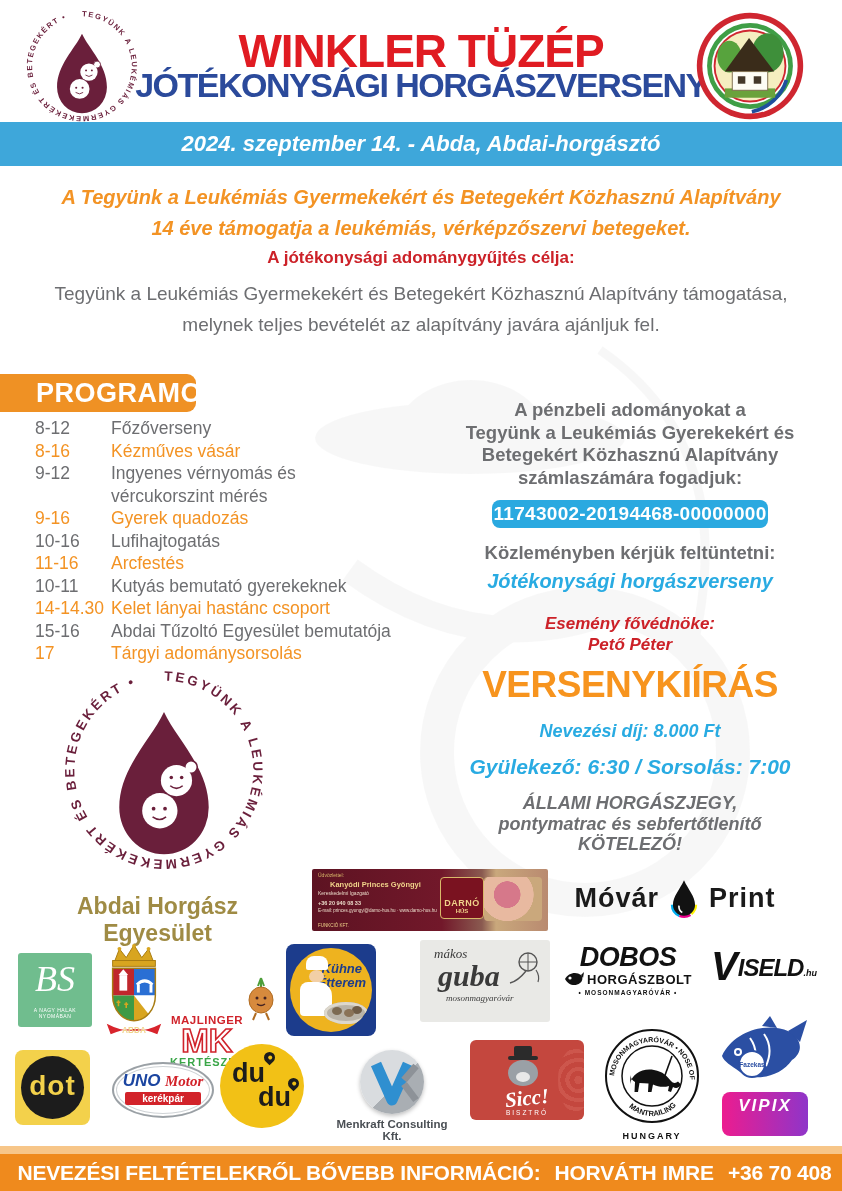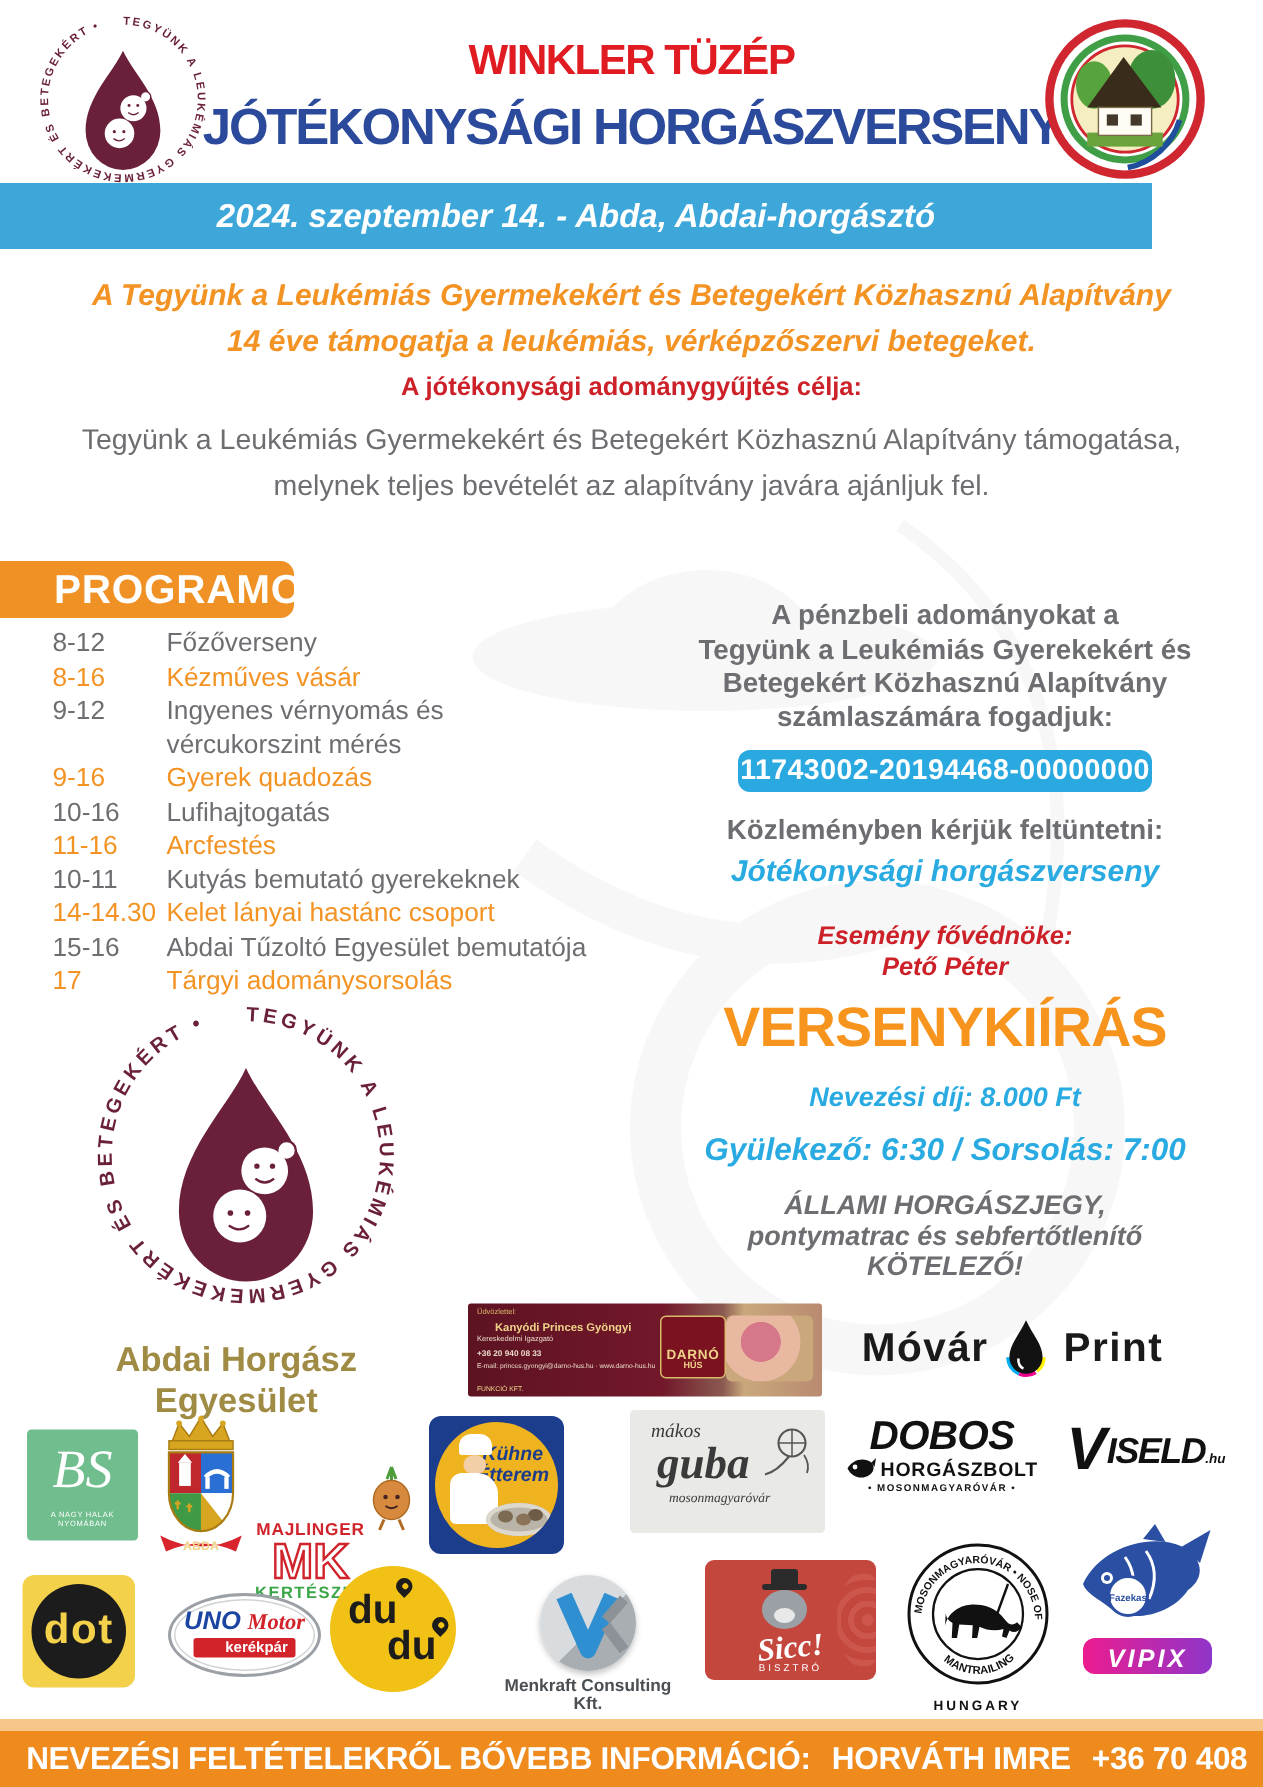--- a/index.html
+++ b/index.html
@@ -4,26 +4,26 @@
 <style>
   html,body{margin:0;padding:0;background:#fff;}
   .poster{position:relative;width:842px;height:1191px;background:#fff;overflow:hidden;
           font-family:"Liberation Sans",sans-serif;}
 
   
   .watermark{position:absolute;left:170px;top:320px;width:672px;height:600px;opacity:.05;pointer-events:none;}
 
   
   .title1{position:absolute;top:24px;left:140px;right:140px;text-align:center;
-          color:#e01b22;font-size:28px;font-weight:800;letter-spacing:-1px;}
+          color:#e01b22;font-size:46px;font-weight:800;letter-spacing:-1px;}
   .title2{position:absolute;top:66px;left:125px;right:125px;text-align:center;
           color:#2b4a9b;font-size:34px;font-weight:800;letter-spacing:-1.5px;}
   .drop-small{position:absolute;left:24px;top:6px;width:116px;}
   .emblem{position:absolute;left:694px;top:10px;width:112px;height:112px;}
-  .date-banner{position:absolute;top:122px;left:0;width:768px;height:44px;background:#3ea7da;
+  .date-banner{position:absolute;top:122px;left:0;width:842px;height:44px;background:#3ea7da;
           color:#fff;font-size:22px;font-weight:700;font-style:italic;line-height:44px;text-align:center;}
 
   
   .intro-orange{position:absolute;top:182px;left:0;width:842px;text-align:center;
           color:#f39324;font-size:20px;font-weight:700;font-style:italic;line-height:31px;}
   .goal-heading{position:absolute;top:248px;left:0;width:842px;text-align:center;
           color:#cc2128;font-size:17px;font-weight:700;}
   .goal-text{position:absolute;top:278px;left:0;width:842px;text-align:center;
           color:#6d6e71;font-size:19px;line-height:31px;}
 
@@ -124,22 +124,22 @@
   .viseld .v-suf{font-size:9px;font-weight:700;}
 
   .dot{left:15px;top:1050px;width:75px;height:75px;background:#f3d14b;border-radius:8px;}
   .dot-circle{position:absolute;inset:6px;background:#1c1c1c;border-radius:50%;
           color:#f3d14b;font-size:28px;font-weight:800;text-align:center;line-height:60px;letter-spacing:1px;}
 
   .uno{left:112px;top:1062px;width:98px;height:52px;background:#fff;border:2px solid #9aa0a5;border-radius:50%;
           box-shadow:inset 0 0 0 2px #fff,inset 0 0 0 3px #cfd3d6;text-align:center;}
   .uno .u1{font-size:17px;font-weight:800;font-style:italic;color:#1b45a0;display:inline-block;margin-top:7px;}
   .uno .u2{font-size:15px;font-weight:700;font-style:italic;color:#d2232a;font-family:"Liberation Serif",serif;}
-  .uno .u3{display:block;margin:1px auto 0;width:52px;background:#d2232a;color:#fff;font-size:10px;
-          font-weight:700;border-radius:2px;line-height:13px;padding-left:16px;}
+  .uno .u3{display:block;margin:1px auto 0;width:76px;background:#d2232a;color:#fff;font-size:10px;
+          font-weight:700;border-radius:2px;line-height:13px;}
 
   .dudu{left:220px;top:1044px;width:84px;height:84px;background:#f2c116;border-radius:50%;color:#1c1c1c;}
   .dudu .du1{position:absolute;left:12px;top:14px;font-size:27px;font-weight:800;}
   .dudu .du2{position:absolute;left:38px;top:38px;font-size:27px;font-weight:800;}
   .pin{position:absolute;width:11px;height:11px;background:#1c1c1c;border-radius:50% 50% 50% 0;transform:rotate(-45deg);}
   .pin i{position:absolute;left:3.5px;top:3.5px;width:4px;height:4px;background:#f2c116;border-radius:50%;}
   .pin.p1{left:44px;top:8px;} .pin.p2{left:68px;top:34px;}
 
   .menkraft{left:332px;top:1050px;width:120px;text-align:center;}
   .mk-circle{position:relative;margin:0 auto;width:64px;height:64px;border-radius:50%;
@@ -154,21 +154,21 @@
   .sicc .s-txt{position:absolute;left:0;top:46px;width:100%;text-align:center;font-size:21px;font-weight:700;
           font-style:italic;font-family:"Liberation Serif",serif;transform:rotate(-6deg);}
   .sicc .s-sub{position:absolute;left:0;top:69px;width:100%;text-align:center;font-size:6.5px;letter-spacing:2px;}
   .sicc .swirl{position:absolute;right:-8px;top:8px;width:34px;height:64px;border-radius:50%;
           background:repeating-radial-gradient(circle at 60% 50%,#cf5a50 0 4px,#c4473e 4px 9px);opacity:.8;}
 
   .dog{left:602px;top:1026px;width:100px;text-align:center;}
   .dog-hu{font-size:9px;font-weight:800;color:#111;letter-spacing:2px;margin-top:1px;}
 
   .fish{left:714px;top:1016px;width:98px;height:70px;}
-  .vipix{left:722px;top:1092px;width:86px;height:24px;border-radius:8px;
+  .vipix{left:722px;top:1092px;width:86px;height:44px;border-radius:8px;
           background:linear-gradient(90deg,#ec1c8f,#8f35c9);color:#fff;text-align:center;
           font-size:17px;font-weight:800;font-style:italic;line-height:28px;letter-spacing:2px;}
 
   
   .foot-stripe{position:absolute;left:0;top:1146px;width:842px;height:8px;background:#f7c689;}
   .foot-bar{position:absolute;left:0;top:1154px;width:842px;height:37px;background:#ef8a1d;color:#fff;
           text-align:center;font-size:21px;font-weight:800;line-height:37px;letter-spacing:-.2px;}
   .foot-bar span{margin:0 7px;}
 
   svg text{font-family:"Liberation Sans",sans-serif;}

